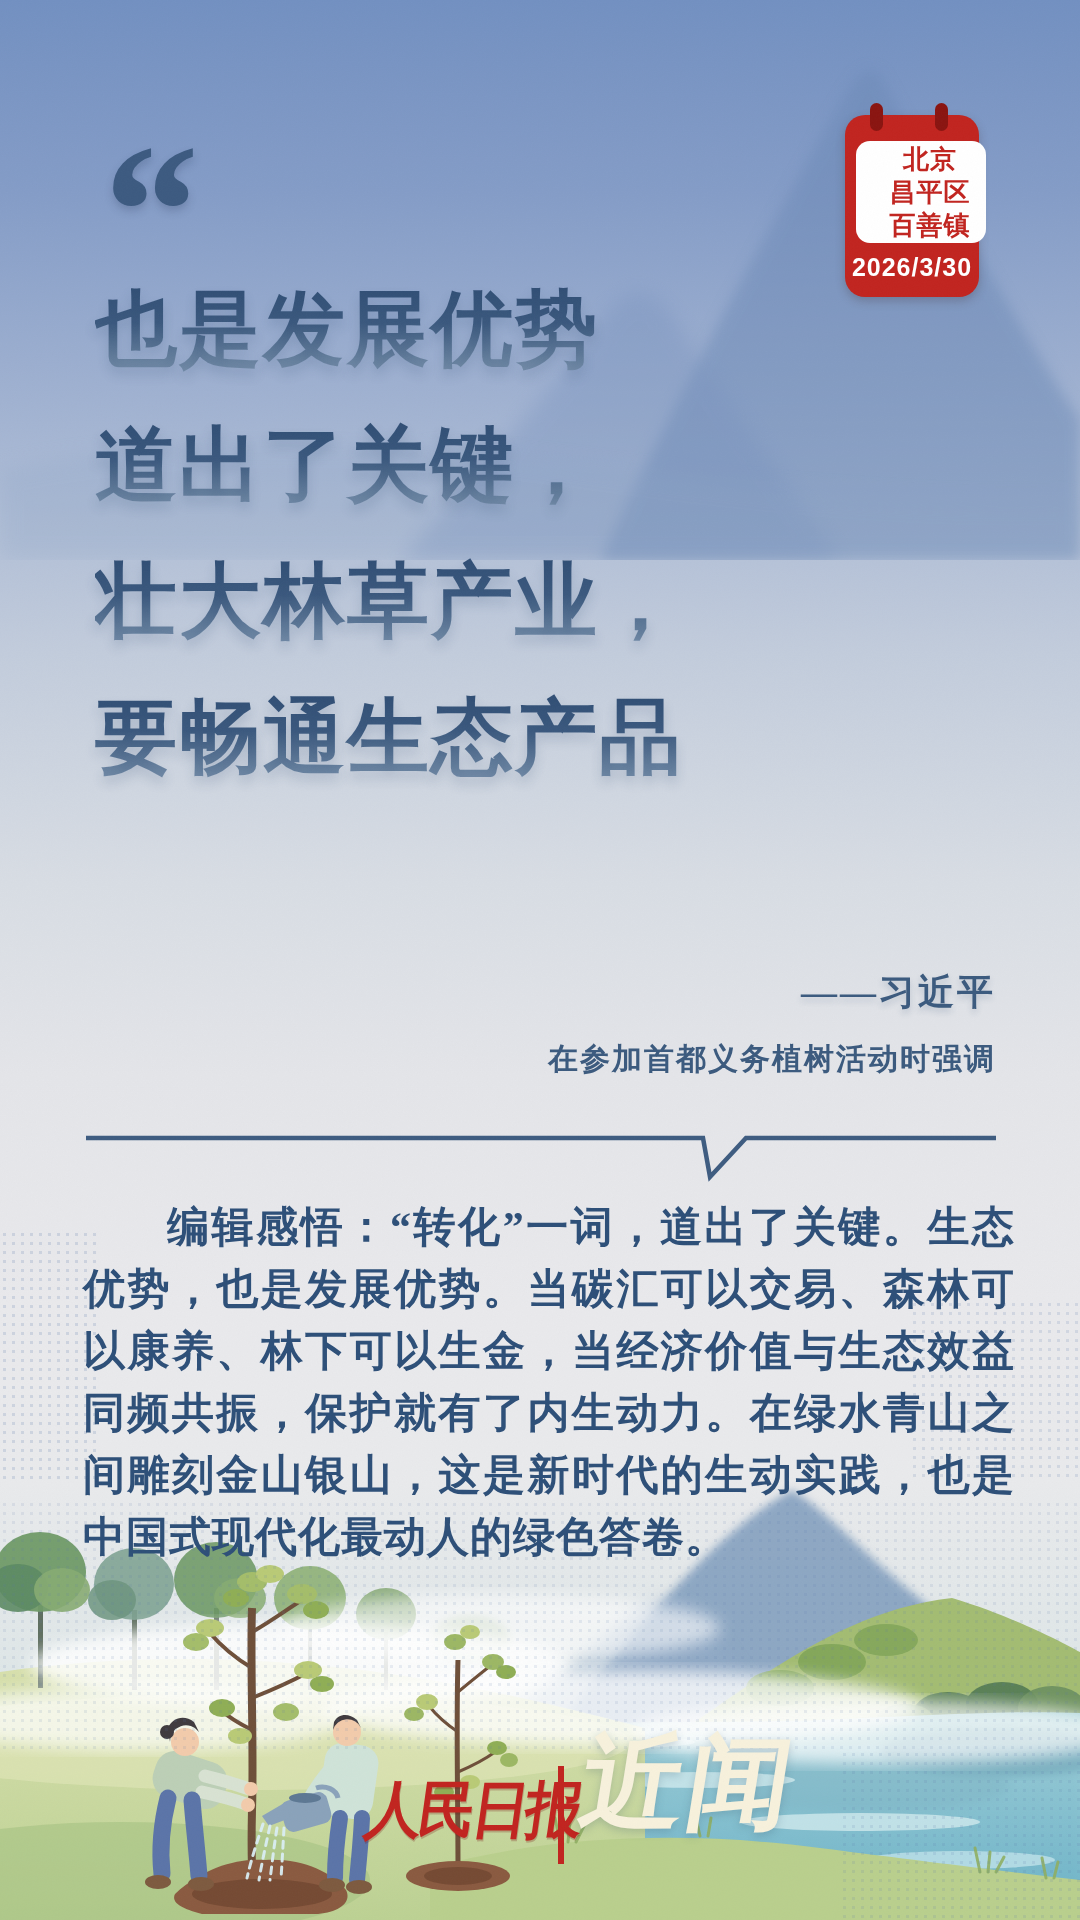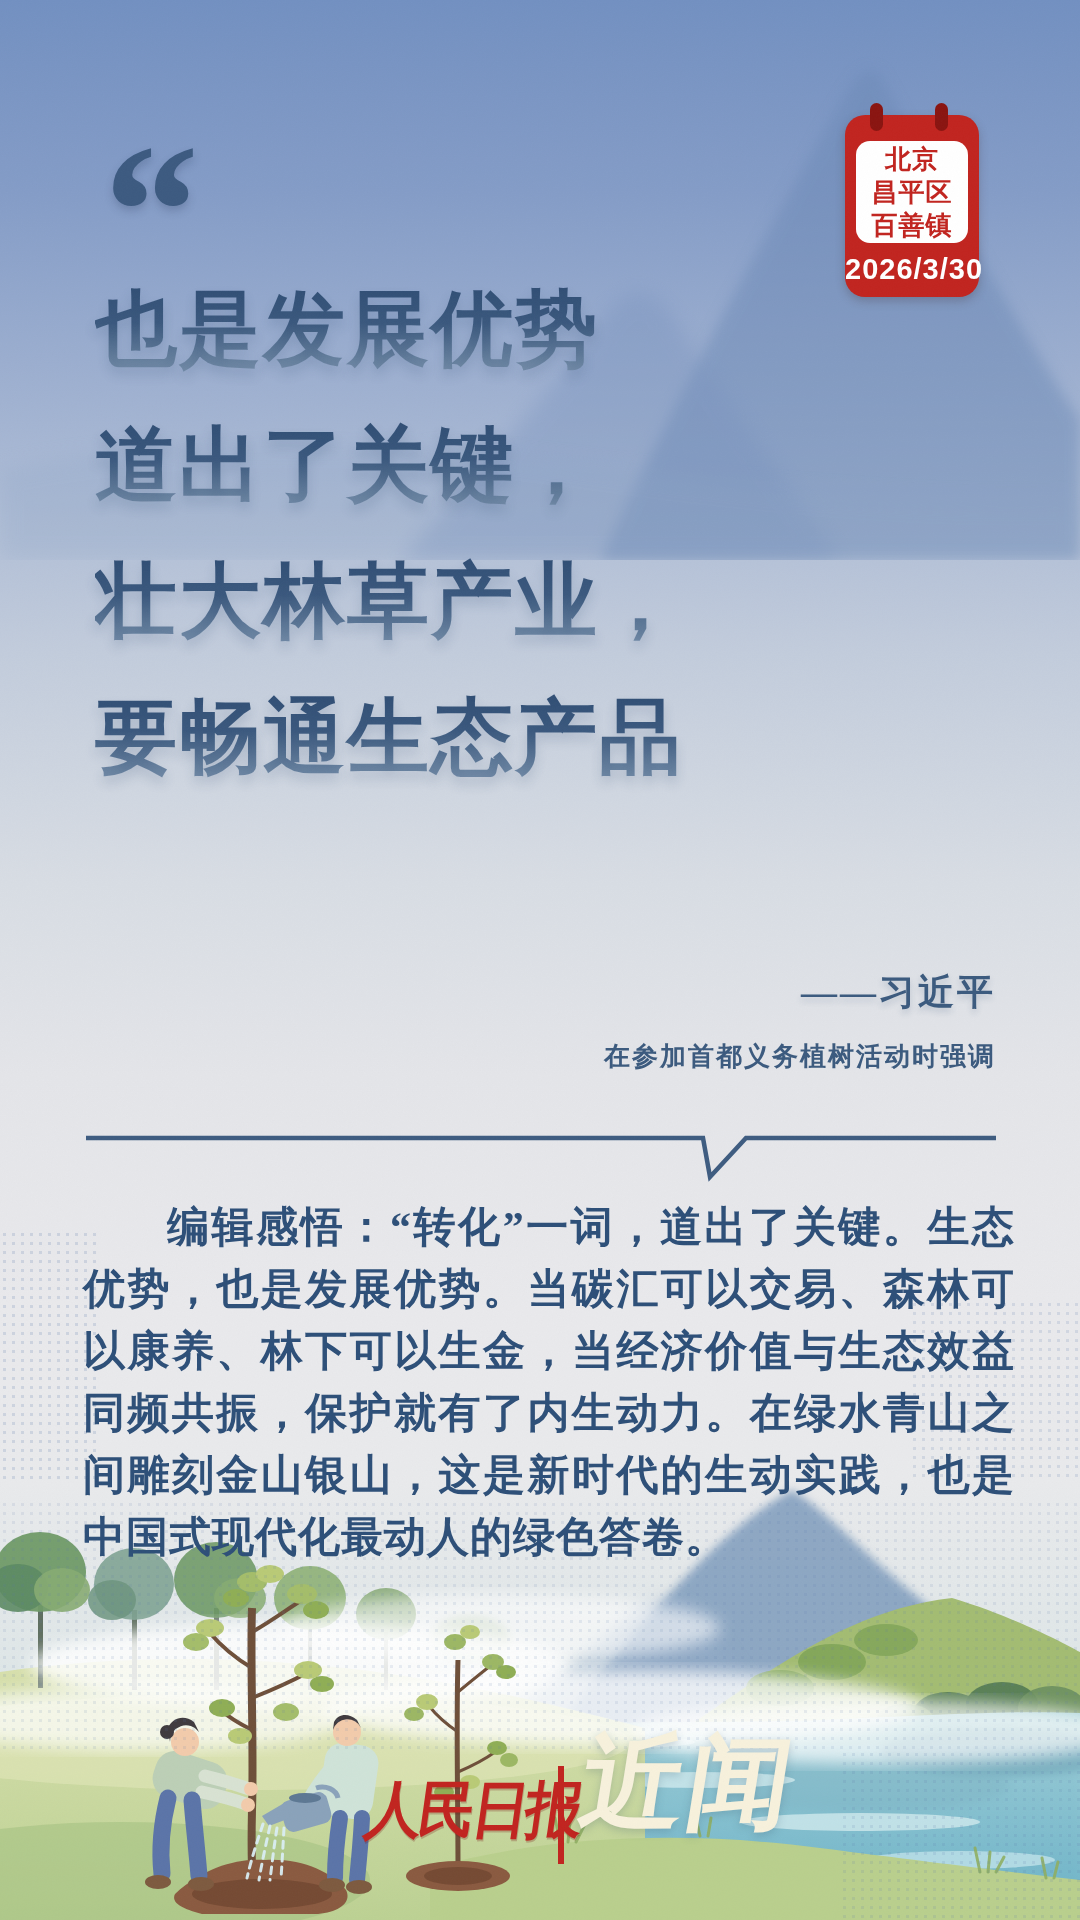--- a/index.html
+++ b/index.html
@@ -16,44 +16,44 @@
   
   .badge{position:absolute;left:845px;top:115px;width:134px;height:182px;
     background:var(--accent-red,#c1241f);border-radius:20px;z-index:6;
     box-shadow:0 4px 10px rgba(60,40,40,.25);}
   .badge .pin{position:absolute;top:-12px;width:13px;height:28px;border-radius:7px;
     background:var(--pin-red,#8a1410);}
   .badge .pin.p1{left:25px}
   .badge .pin.p2{left:90px}
   .badge .panel{position:absolute;left:11px;top:26px;width:112px;height:102px;
     background:#fff;border-radius:14px;display:flex;flex-direction:column;
-    align-items:center;justify-content:center;}
+    align-items:center;justify-content:center;padding-left:18px;}
   .badge .loc{font-family:"Liberation Sans","DejaVu Sans",sans-serif;font-weight:800;
     font-size:26px;line-height:33px;color:var(--accent-red,#c1241f);letter-spacing:1px;}
   .badge .date{position:absolute;left:0;top:138px;width:100%;text-align:center;
     font-family:"Liberation Sans","DejaVu Sans",sans-serif;font-weight:800;
-    font-size:29px;color:#fff;letter-spacing:1px;}
+    font-size:25px;color:#fff;letter-spacing:1px;}
   
   .open-quote{position:absolute;left:104px;top:116px;font-size:190px;line-height:1;
     font-weight:700;color:#3c5a80;text-shadow:0 5px 8px rgba(40,60,90,.25);z-index:3;}
   .quote{position:absolute;left:95px;top:262px;width:920px;z-index:3;
     font-size:82px;line-height:136px;font-weight:700;letter-spacing:2px;
     background-image:linear-gradient(180deg,#2c4a71 8%,#3d5b80 45%,#93a9c0 98%);
     background-size:100% 136px;background-repeat:repeat-y;
     -webkit-background-clip:text;background-clip:text;color:transparent;
     -webkit-text-fill-color:transparent;
     text-shadow:0 7px 12px rgba(44,74,113,0.18);}
   .quote .qline{white-space:nowrap;}
   .quote .close-q{display:inline-block;transform:translateY(-26px);margin-left:22px;
     font-size:96px;letter-spacing:0;}
   
   .attribution{position:absolute;right:84px;top:968px;text-align:right;z-index:3;color:#3b5a7e;}
   .attribution .author{font-size:36px;font-weight:700;letter-spacing:3px;
     text-shadow:0 4px 6px rgba(44,74,113,.2);}
-  .attribution .occasion{margin-top:22px;font-size:26px;font-weight:700;letter-spacing:2px;
+  .attribution .occasion{margin-top:22px;font-size:30px;font-weight:700;letter-spacing:2px;
     font-family:"Liberation Sans","DejaVu Sans",sans-serif;}
   
   .divider{position:absolute;left:84px;top:1134px;z-index:3;}
   
   .editorial{position:absolute;left:75px;top:1188px;width:932px;z-index:3;
     font-size:42px;line-height:62px;color:var(--para,#2d4f78);font-weight:600;
     text-align:justify;text-indent:84px;letter-spacing:1px;margin:8px;}
   .editorial .lead{font-weight:900;}
   
   .dots{position:absolute;pointer-events:none;

